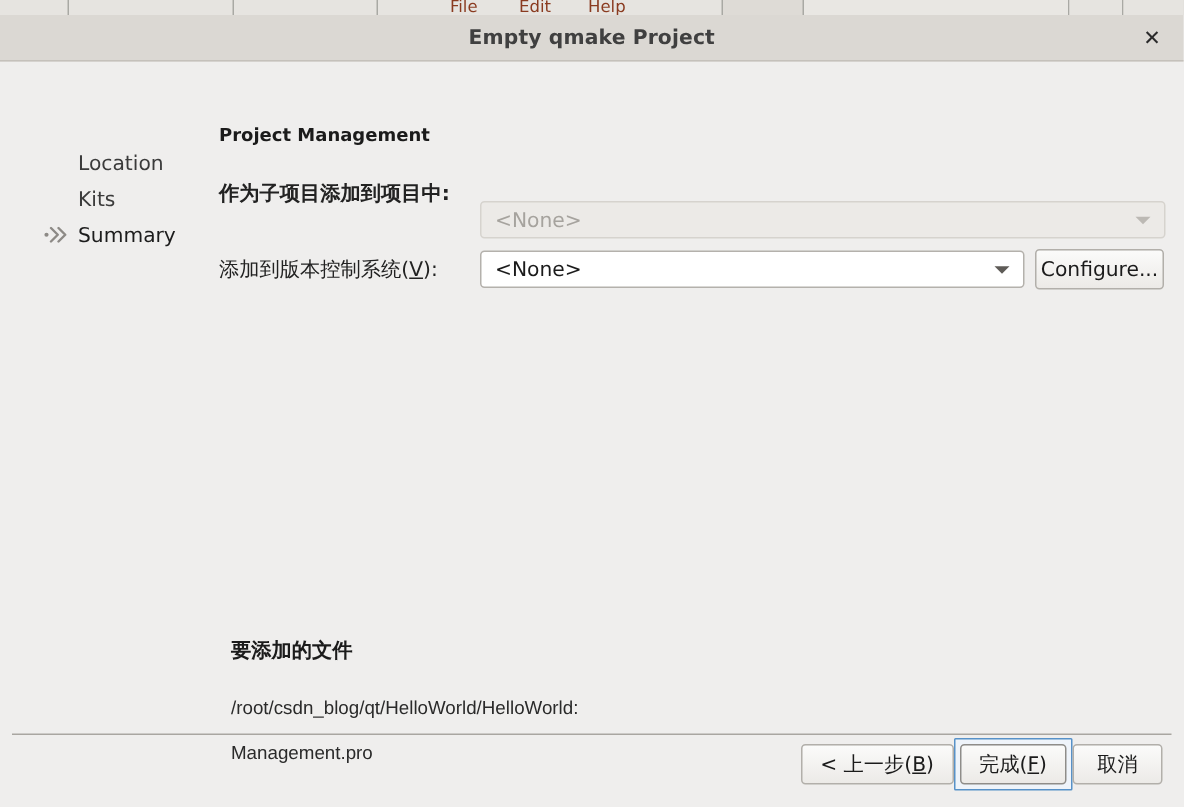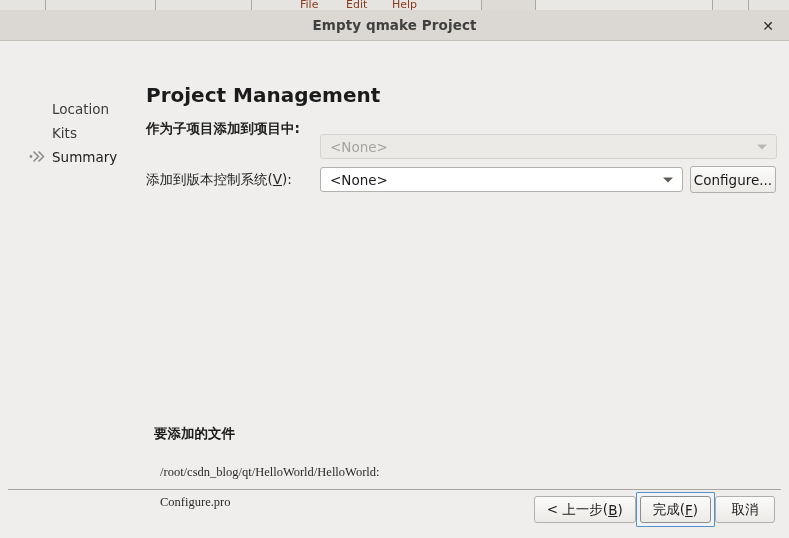--- a/index.html
+++ b/index.html
@@ -124,21 +124,21 @@
     font-size: 13px;
     color: #6d6d6d;
   }
   .side-marker svg { display: block; margin: 6px auto 0; }
 
   
   #page-title {
     position: absolute;
     left: 146px;
     top: 42px;
-    font-size: 20px;
+    font-size: 12px;
     font-weight: bold;
     color: #1b1b1b;
   }
 
   
   .form-row {
     position: absolute;
     left: 146px;
     height: 24px;
     display: flex;
@@ -232,26 +232,25 @@
     top: 384px;
     width: 600px;
   }
   #files-heading {
     font-size: 13.5px;
     font-weight: bold;
     color: #1b1b1b;
     margin-bottom: 14px;
   }
   .file-line {
-    font-family: Liberation Serif, serif;
+    font-family: Liberation Sans, sans-serif;
     font-size: 12.5px;
     color: #2a2a2a;
     line-height: 30px;
     white-space: pre;
-    margin-left: 6px;
   }
 
   
   #footer-sep {
     position: absolute;
     left: 8px;
     right: 8px;
     bottom: 48px;
     height: 1px;
     background: #a9a6a1;
@@ -355,21 +354,21 @@
     <div class="combo enabled" id="combo-vcs">
       <span>&lt;None&gt;</span>
       <span class="combo-arrow"></span>
     </div>
 
     <button class="push-btn" id="btn-configure">Configure...</button>
 
     <div id="files-section">
       <div id="files-heading">要添加的文件</div>
       <div class="file-line">/root/csdn_blog/qt/HelloWorld/HelloWorld:</div>
-      <div class="file-line">Configure.pro</div>
+      <div class="file-line">Management.pro</div>
     </div>
 
     <div id="footer-sep"></div>
     <div id="footer">
       <button class="push-btn footer-btn">
           <span>&lt; 上一步(</span>
           <span class="mnemonic">B</span>
           <span>)</span>
         </button>
 

